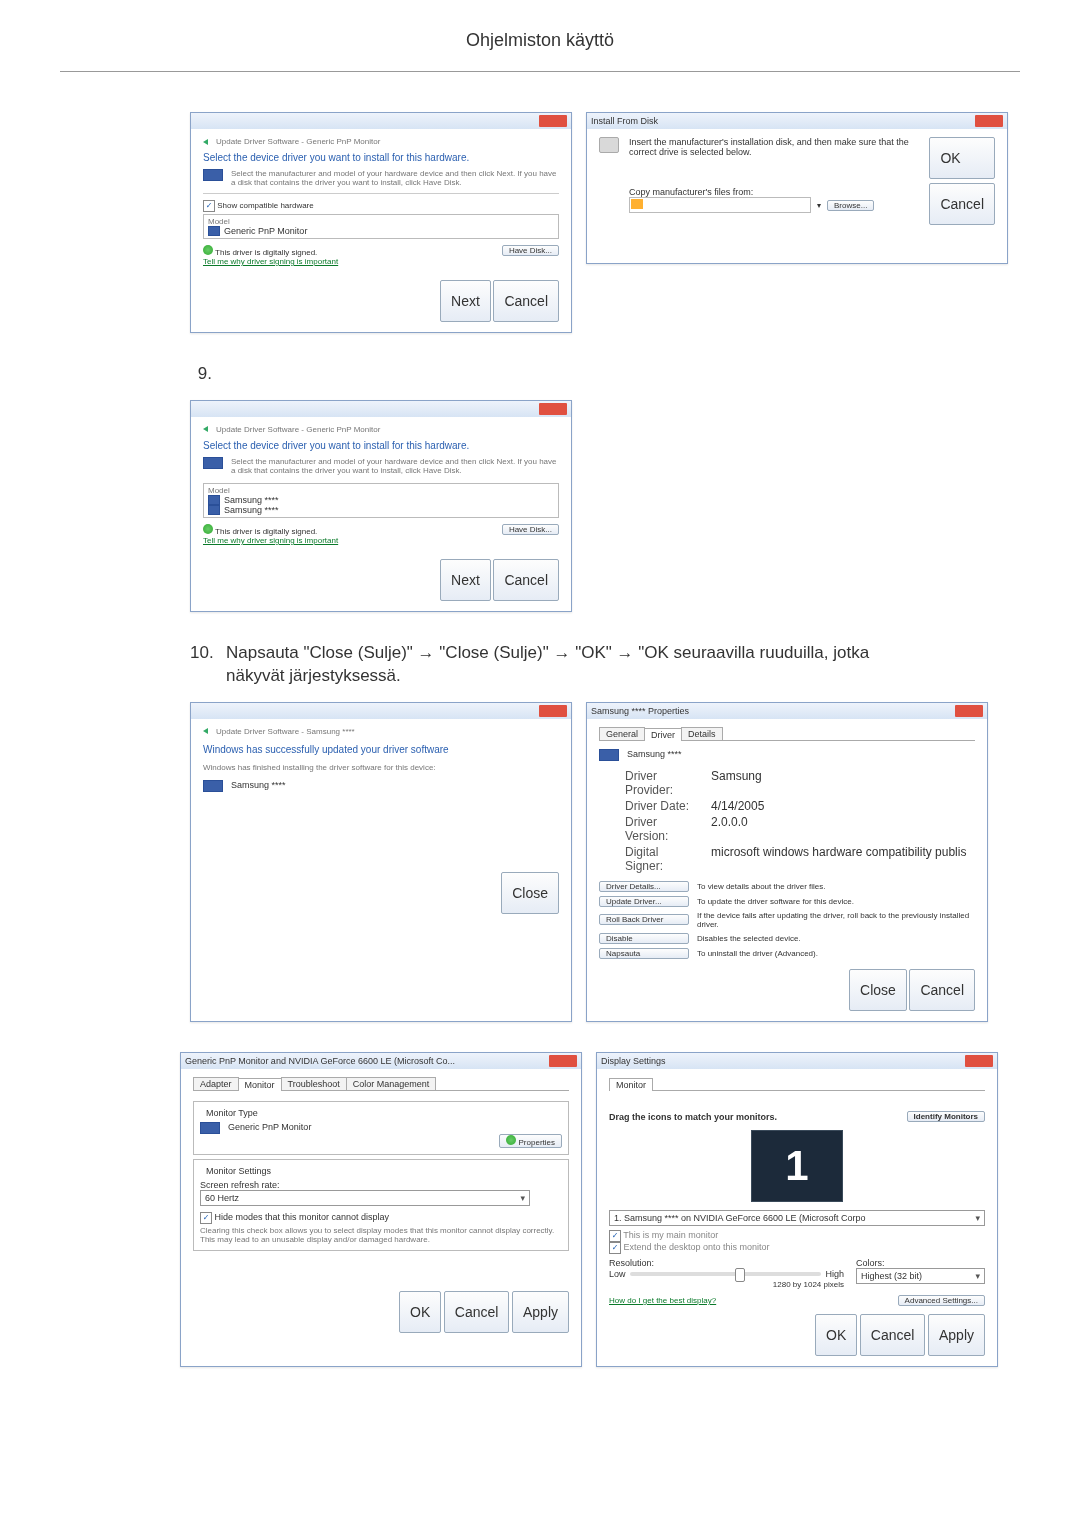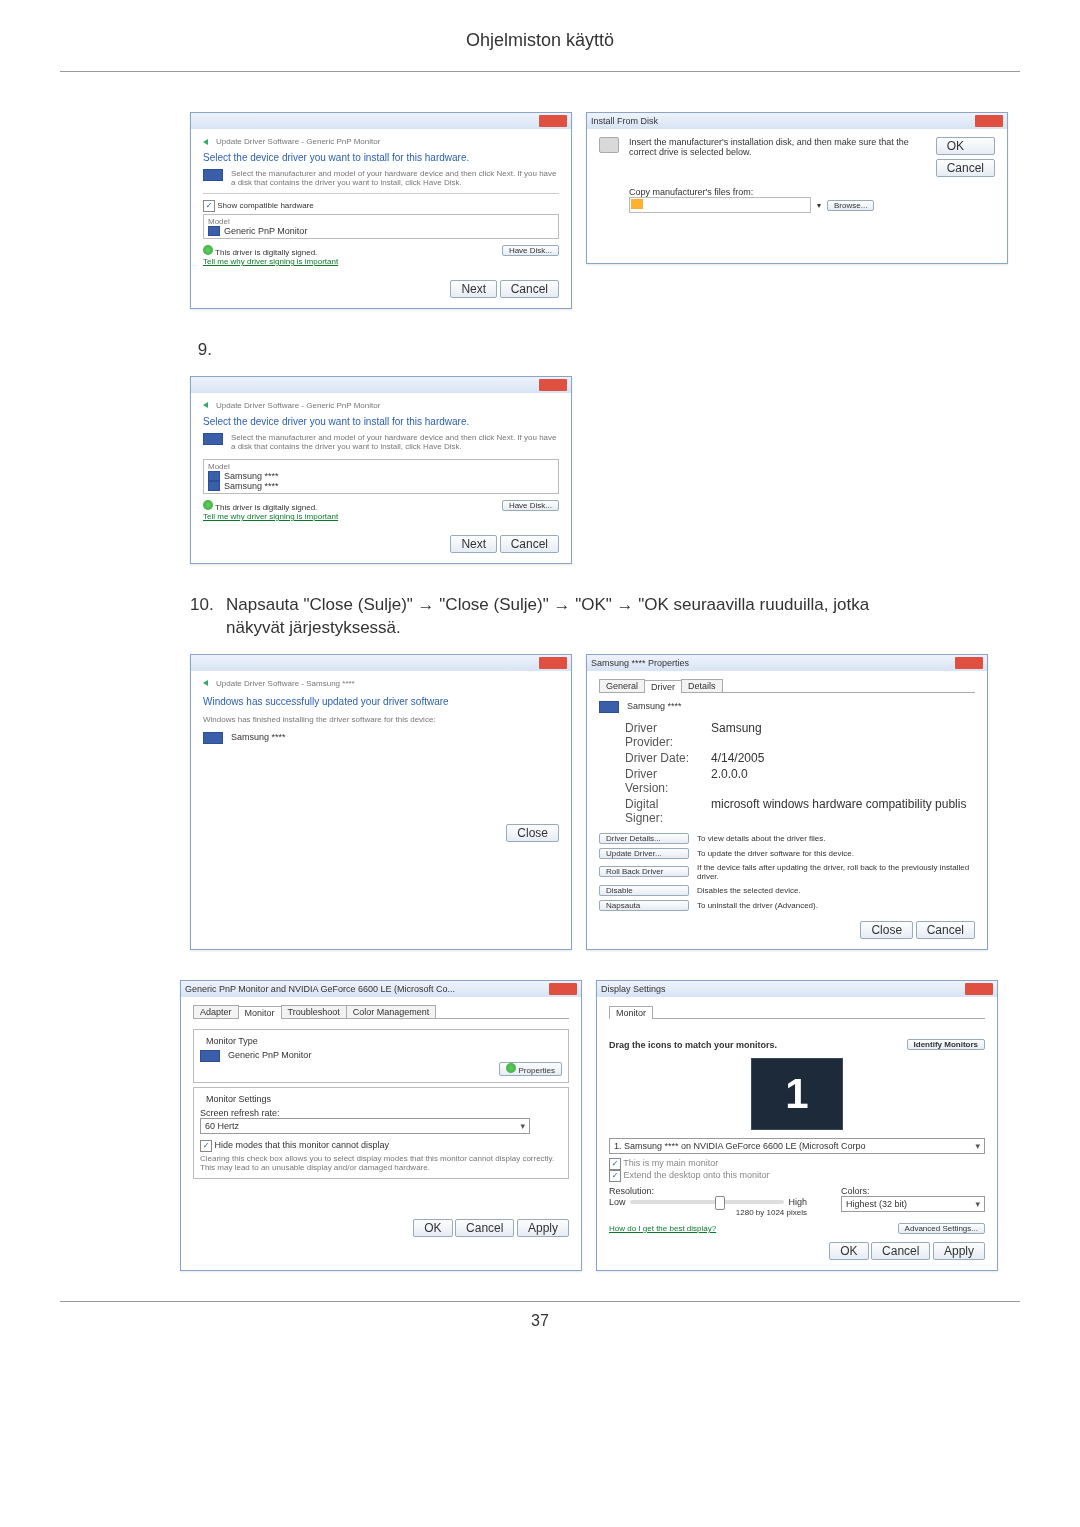--- a/index.html
+++ b/index.html
@@ -54,22 +54,22 @@
   border-radius: 1px;
 }
 .win .body { padding: 8px 12px 10px 12px; }
 .blue-text { color: #2a5fb0; }
 .gray-text { color: #777; font-size: 8px; }
 .divider { border-top: 1px solid #ccc; margin: 6px 0; }
 .btn {
   display: inline-block;
   border: 1px solid #9ab;
   background: linear-gradient(#fdfdfd,#e6ecf5);
-  padding: 1px 10px;
-  font-size: 12px;
+  padding: 12px 10px;
+  font-size: 14px;
   color: #333;
   border-radius: 2px;
 }
 .btn.small { padding: 0 6px; font-size: 8px; }
 .input-line {
   border: 1px solid #bbb;
   background: #fff;
   height: 14px;
   width: 180px;
   display: inline-block;
@@ -463,36 +463,35 @@
             <div>Resolution:</div>
             <div style="display:flex;gap:4px;align-items:center;">
               <span>Low</span>
               <div class="slider" style="flex:1;">
                   <div class="thumb" style="left:55%;"></div>
                 </div>
               <span>High</span>
             </div>
             <div style="text-align:right;font-size:8px;">1280 by 1024 pixels</div>
           </div>
-          <div style="width:144px;margin-left:22px;">
+          <div style="width:129px;">
             <div>Colors:</div>
             <div class="select-box" style="width:auto;">
               <span>Highest (32 bit)</span>
                 <span class="caret">▾</span>
             </div>
           </div>
         </div>
         <div style="display:flex;justify-content:space-between;align-items:center;margin-top:6px;">
           <span class="green-link">How do I get the best display?</span>
           <span class="btn small">Advanced Settings...</span>
         </div>
         <div class="right" style="margin-top:8px;">
           <span class="btn">OK</span>
           <span class="btn">Cancel</span>
           <span class="btn">Apply</span>
         </div>
       </div>
     </div>
   </div>
 
-  <div class="page-num">37</div>
 
 </div>
 
 </body></html>

